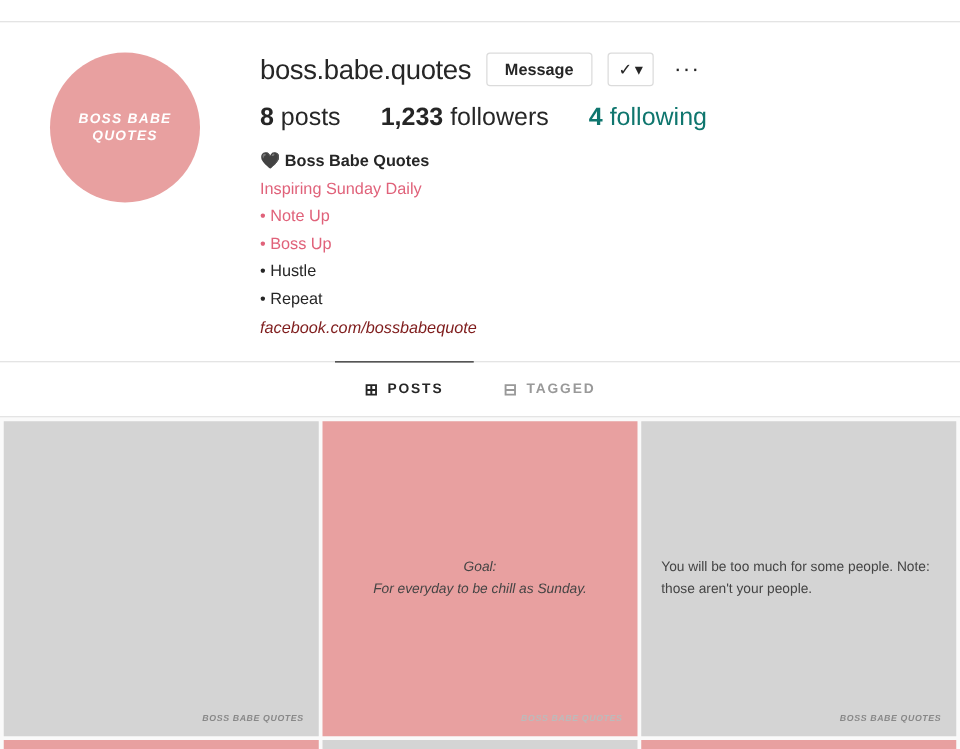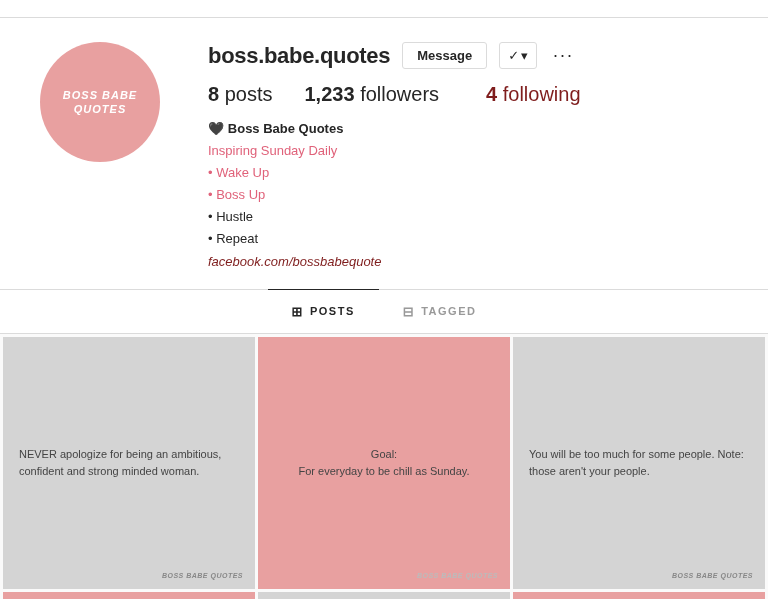--- a/index.html
+++ b/index.html
@@ -63,21 +63,21 @@
 
     .profile-header-row {
       display: flex;
       align-items: center;
       gap: 12px;
       margin-bottom: 14px;
     }
 
     .username {
       font-size: 22px;
-      font-weight: 700;
+      font-weight: 400;
       color: #262626;
       letter-spacing: -0.3px;
     }
 
     .btn-message {
       padding: 5px 14px;
       border: 1px solid #dbdbdb;
       border-radius: 3px;
       background: #fff;
       font-size: 13px;
@@ -118,23 +118,22 @@
     .stat-item {
       font-size: 20px;
       color: #262626;
     }
 
     .stat-item strong {
       font-weight: 600;
     }
 
     .stat-item.following-link {
-      color: #7f1d1d;
-      cursor: pointer;
-      margin-left: 15px;
+      color: #0f766e;
+      cursor: pointer;
     }
 
     .bio-section {
       font-size: 13px;
       line-height: 1.7;
       color: #262626;
     }
 
     .bio-section .heart { color: #e0627a; }
     .bio-section .bold { font-weight: 600; }
@@ -197,21 +196,21 @@
     .grid-item.pink { background: #e8a0a0; }
 
     .grid-quote {
       font-size: 11px;
       color: #444;
       line-height: 1.5;
       text-align: left;
       width: 100%;
     }
 
-    .grid-quote.centered { text-align: center; }
+    .grid-quote.centered { text-align: center; font-style: italic; }
 
     .grid-watermark {
       position: absolute;
       bottom: 10px;
       right: 12px;
       font-size: 7px;
       font-style: italic;
       font-weight: 700;
       color: #888;
       letter-spacing: 0.5px;
@@ -252,21 +251,21 @@
         <strong>4</strong> <span>following</span>
       </span>
     </div>
 
     <div class="bio-section">
       <div>
         <span class="heart">🖤</span>
         <span class="bold">Boss Babe Quotes</span>
       </div>
       <div class="pink">Inspiring Sunday Daily</div>
-      <div class="pink">• Wake Up</div>
+      <div class="pink">• Note Up</div>
       <div class="pink">• Boss Up</div>
       <div>• Hustle</div>
       <div>• Repeat</div>
       <div class="link">facebook.com/bossbabequote</div>
     </div>
   </div>
 </div>
 
 <div class="tabs-section">
   <div class="tab-item active">
@@ -275,21 +274,20 @@
   </div>
   <div class="tab-item">
     <span class="tab-icon">⊟</span>
     <span>TAGGED</span>
   </div>
 </div>
 
 <div class="posts-grid">
 
   <div class="grid-item gray">
-    <div class="grid-quote">NEVER apologize for being an ambitious, confident and strong minded woman.</div>
     <div class="grid-watermark">BOSS BABE QUOTES</div>
   </div>
 
   <div class="grid-item pink">
     <div class="grid-quote centered">Goal:<br>For everyday to be chill as Sunday.</div>
     <div class="grid-watermark light">BOSS BABE QUOTES</div>
   </div>
 
   <div class="grid-item gray">
     <div class="grid-quote">You will be too much for some people. Note: those aren't your people.</div>

